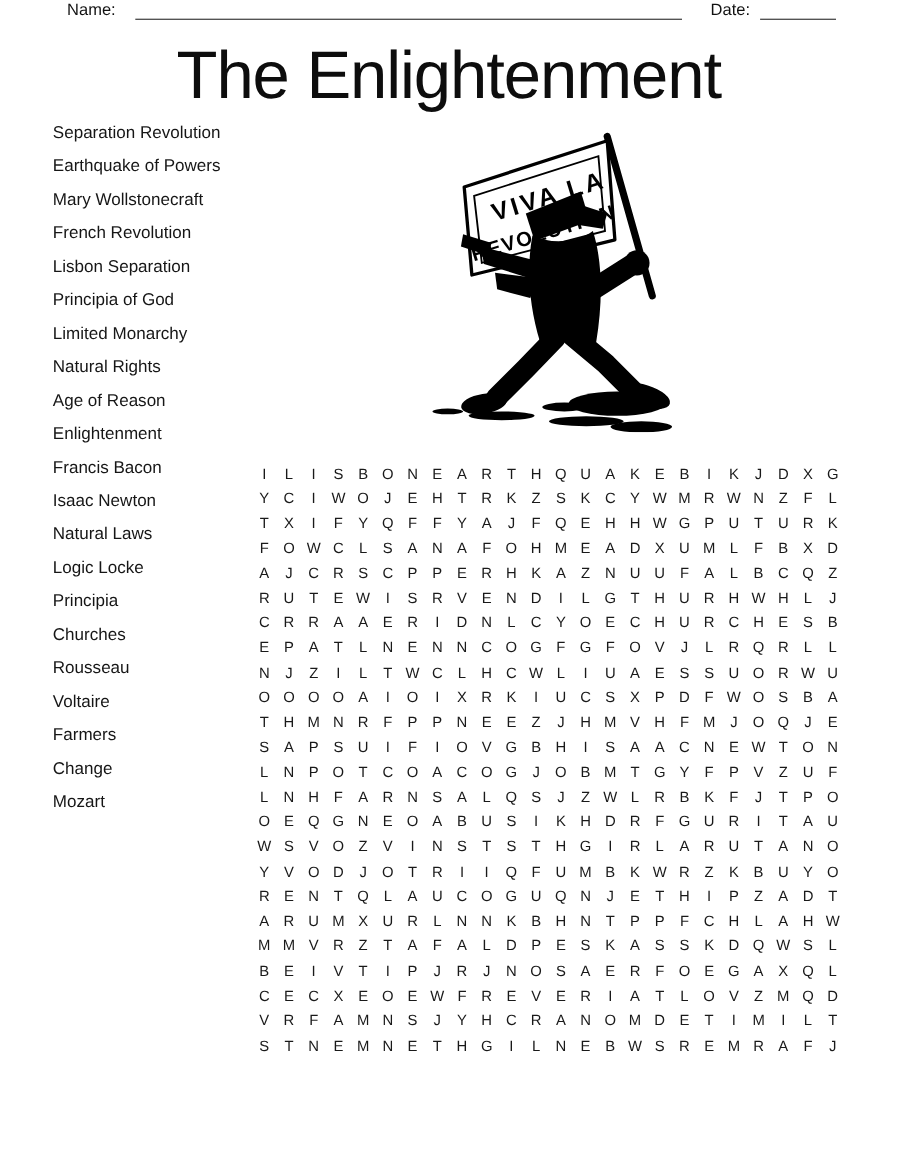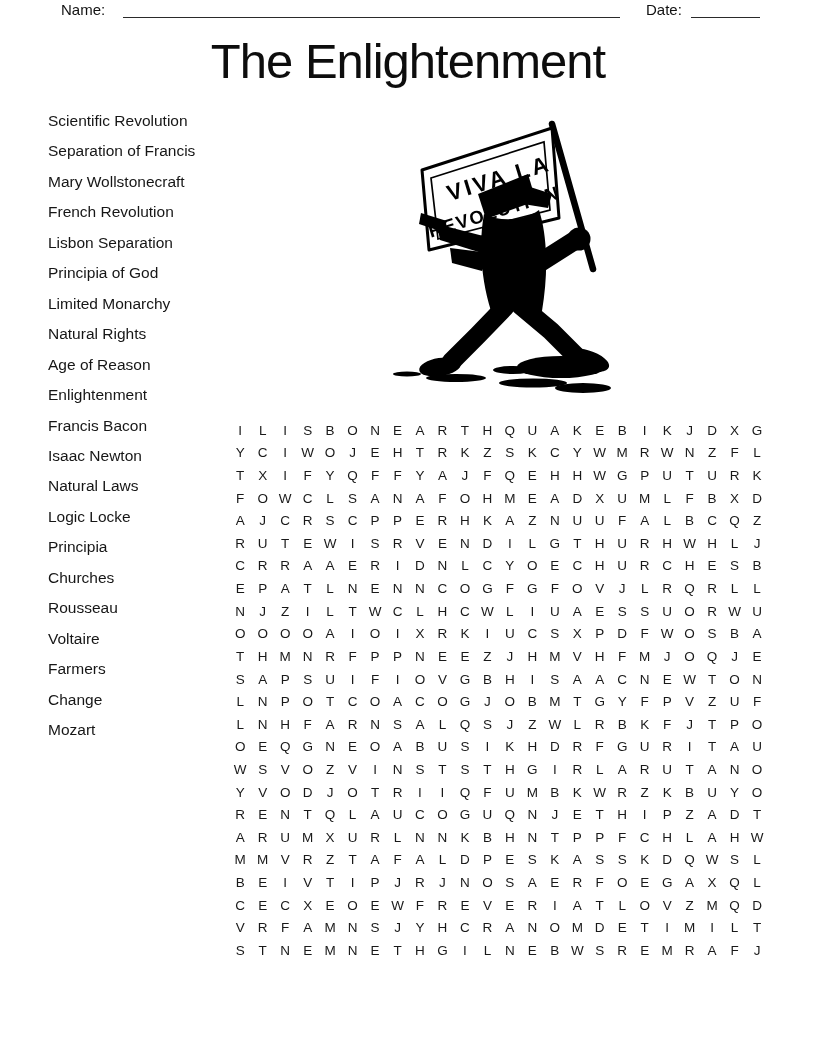--- a/index.html
+++ b/index.html
@@ -11,21 +11,21 @@
   .header-row { position:absolute; top:0; left:0; width:816px; height:24px;margin-left:20px; }
   .hdr-label { position:absolute; top:1px; font-size:15px; color:#111; }
   .name-label { left:41px; }
   .date-label { left:626px; }
   .write-line { position:absolute; top:17px; border-bottom:1.4px solid #2a2a2a; height:0; }
   .name-line { left:103px; width:497px; }
   .date-line { left:671px; width:69px; }
 
   .page-title {
     position:absolute; top:33px; left:0; width:816px; margin:0;
-    text-align:center; font-size:49px; font-weight:500; color:#0d0d0d;
+    text-align:center; font-size:61px; font-weight:500; color:#0d0d0d;
     letter-spacing:-1px;
   }
 
   .word-list { position:absolute; left:48px; top:106px; width:190px; }
   .word-item {
     font-size:15.5px; line-height:30.45px; color:#161616;
     white-space:nowrap;
   }
 
   .illustration { position:absolute; left:393px; top:117px; }
@@ -47,22 +47,22 @@
 <div class="header-row">
   <span class="hdr-label name-label">Name:</span>
   <span class="write-line name-line"></span>
   <span class="hdr-label date-label">Date:</span>
   <span class="write-line date-line"></span>
 </div>
 
 <h1 class="page-title">The Enlightenment</h1>
 
 <div class="word-list">
-    <div class="word-item">Scientific Revolution</div>
-    <div class="word-item">Separation of Francis</div>
+    <div class="word-item">Separation Revolution</div>
+    <div class="word-item">Earthquake of Powers</div>
     <div class="word-item">Mary Wollstonecraft</div>
     <div class="word-item">French Revolution</div>
     <div class="word-item">Lisbon Separation</div>
     <div class="word-item">Principia of God</div>
     <div class="word-item">Limited Monarchy</div>
     <div class="word-item">Natural Rights</div>
     <div class="word-item">Age of Reason</div>
     <div class="word-item">Enlightenment</div>
     <div class="word-item">Francis Bacon</div>
     <div class="word-item">Isaac Newton</div>

